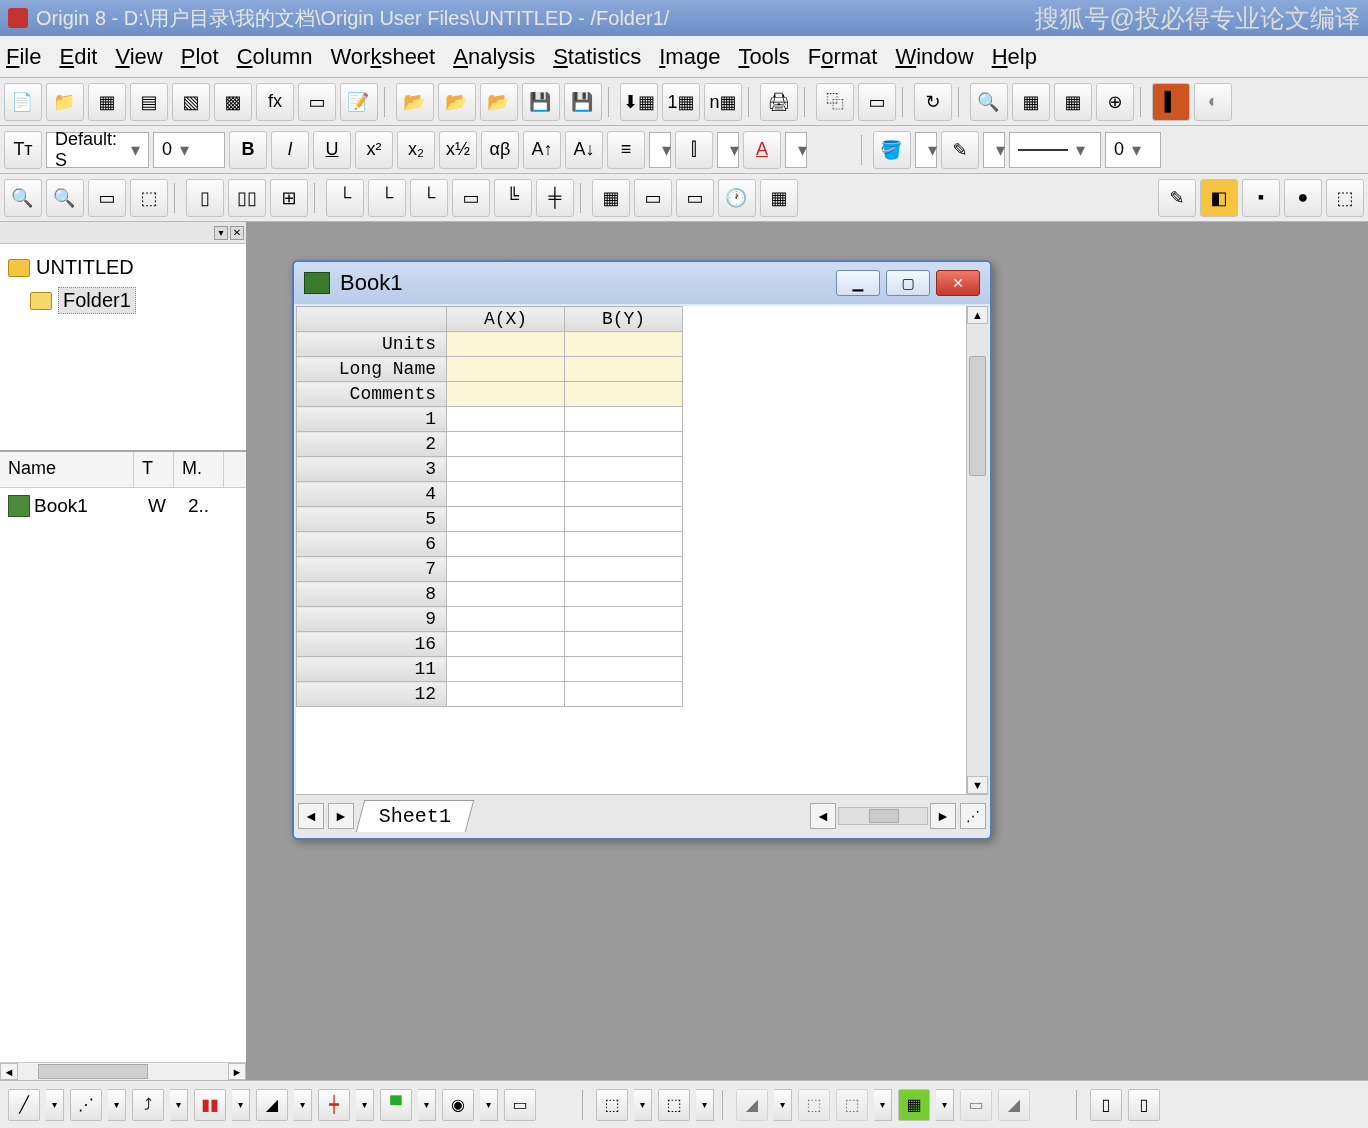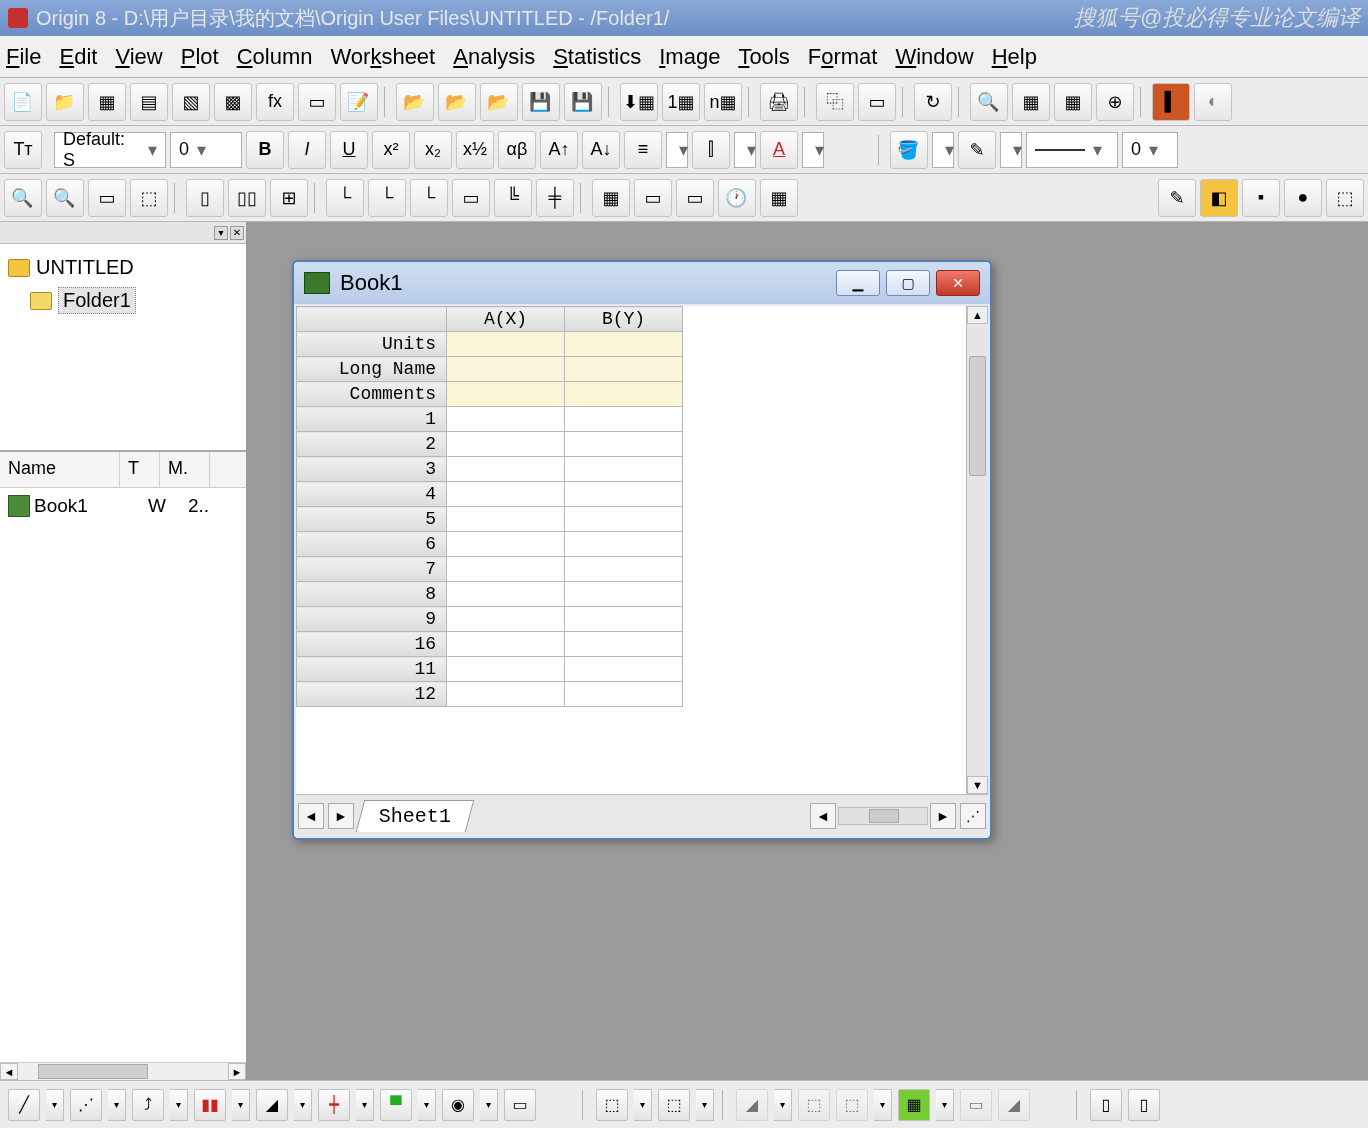--- a/index.html
+++ b/index.html
@@ -17,21 +17,21 @@
   background: linear-gradient(#8aa9d8, #6b8ec5);
   display: flex;
   align-items: center;
   padding: 12px 8px;
   color: #e6e6e6;
   font-size: 20px;
 }
 .titlebar .app-icon {
   width: 20px; height: 20px; background: #c53030; border-radius: 3px; margin-right: 8px;
 }
-.titlebar .watermark { margin-left: auto; font-size: 22px; color: #dcdcdc; font-style: italic; }
+.titlebar .watermark { margin-left: auto; font-size: 25px; color: #dcdcdc; }
 .menubar {
   height: 42px;
   background: #f0f0f0;
   border-bottom: 1px solid #b8b8b8;
   display: flex;
   align-items: center;
   padding: 0 6px;
   gap: 18px;
   font-size: 22px;
 }
@@ -239,21 +239,21 @@
   <div class="tb-btn">▦</div>
   <div class="tb-btn">▦</div>
   <div class="tb-btn">⊕</div>
   <div class="tb-sep"></div>
   <div class="tb-btn" style="background:#c52;">▌</div>
   <div class="tb-btn" style="color:#888;">◐</div>
 </div>
 
 <div class="toolbar">
   <div class="tb-btn">Tт</div>
-  <div class="fmt-select" style="width:112px;margin-left:8px;">
+  <div class="fmt-select" style="width:103px;">
     <span>Default: S</span>
       <span class="arrow">▾</span>
   </div>
   <div class="fmt-select" style="width:72px;">
     <span>0</span>
       <span class="arrow">▾</span>
   </div>
   <div class="tb-btn">
       <b>B</b>
     </div>
@@ -344,21 +344,21 @@
         <div class="folder-icon"></div>
         <span>UNTITLED</span>
       </div>
       <div class="row indent">
         <div class="folder-icon" style="background:#f5d86a;"></div>
         <span class="selected">Folder1</span>
       </div>
     </div>
     <div class="list-panel">
       <div class="list-header">
-        <div style="width:120px">Name</div>
+        <div style="width:134px">Name</div>
         <div style="width:40px">T</div>
         <div style="width:50px">M.</div>
       </div>
       <div class="list-row">
         <div style="width:140px;display:flex;align-items:center;">
           <span class="ws-icon"></span>
           <span>Book1</span>
         </div>
         <div style="width:40px">W</div>
         <div style="width:50px">2..</div>

